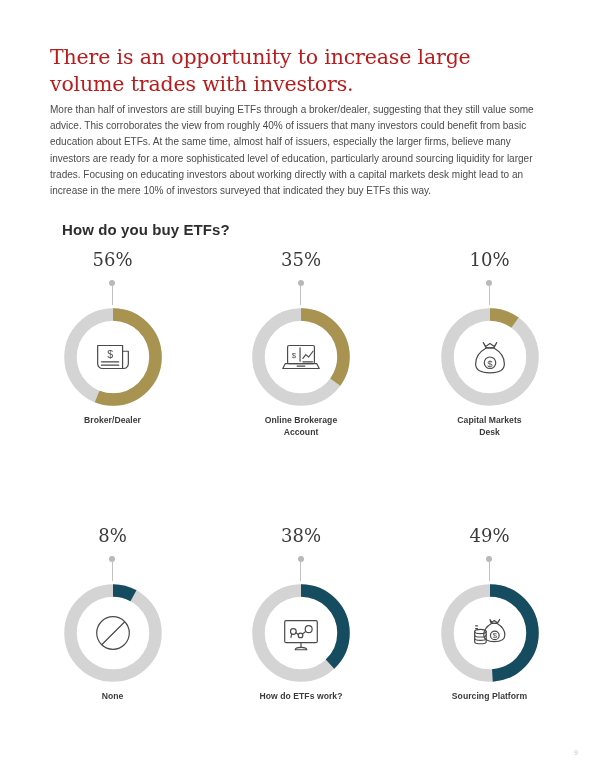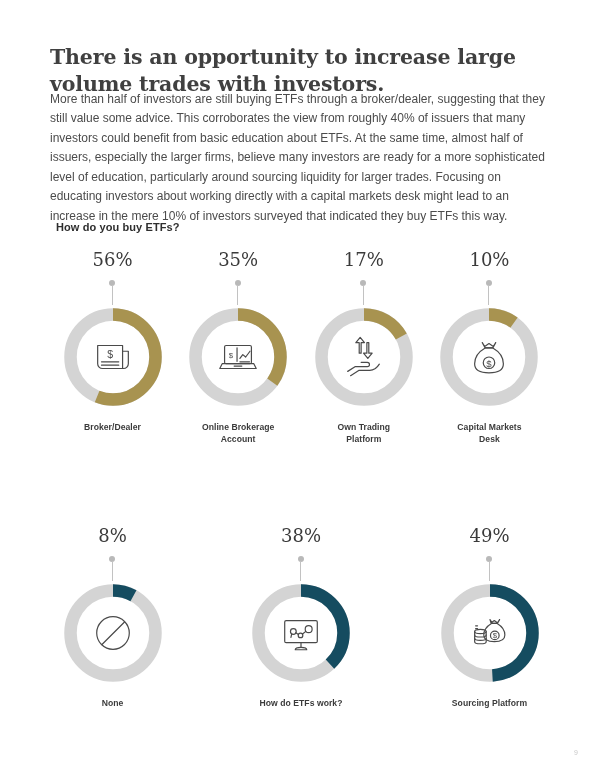--- a/index.html
+++ b/index.html
@@ -21,41 +21,41 @@
 
   
   .headline {
     position: absolute;
     left: 50px;
     top: 44px;
     width: 500px;
     font-family: "DejaVu Serif", "Liberation Serif", serif;
     font-size: 20.5px;
     line-height: 1.32;
-    font-weight: 700;
-    color: #404040;
+    font-weight: 400;
+    color: #b91c1c;
     letter-spacing: -0.15px;
   }
 
   .bodytext {
     position: absolute;
     left: 50px;
-    top: 90px;
+    top: 102px;
     width: 502px;
-    font-size: 12px;
+    font-size: 10px;
     line-height: 1.62;
     color: #4b4b4b;
     text-align: left;
   }
 
   
   .section-title {
     position: absolute;
-    left: 56px;
-    font-size: 11px;
+    left: 62px;
+    font-size: 15px;
     font-weight: bold;
     color: #2e2e2e;
     letter-spacing: 0.1px;
   }
   #section-title-1 { top: 221px; }
   #section-title-2 { top: 497px; }
 
   
   .chart-row {
     position: absolute;
@@ -123,21 +123,21 @@
     width: 46px;
     height: 46px;
     stroke: #4a4a4a;
     stroke-width: 1.25;
     fill: none;
     stroke-linecap: round;
     stroke-linejoin: round;
   }
 
   .donut-label {
-    margin-top: 11px;
+    margin-top: 4px;
     font-size: 8.6px;
     font-weight: bold;
     color: #3b3b3b;
     text-align: center;
     line-height: 1.45;
     letter-spacing: 0.05px;
     white-space: pre-line;
   }
 
   .page-number {
@@ -199,43 +199,20 @@
               <path d="M20 33.5h8"></path>
               <path d="M23 14.5v14"></path>
               <text x="16.5" y="25" font-family="Liberation Sans, sans-serif" font-size="8" fill="#4a4a4a" stroke="none" text-anchor="middle">$</text>
               <path d="M26 25.5l3-4 3 2.5 4.5-6"></path>
               <path d="M26 29h10"></path>
             </svg>
           </span>
         </div>
         <div class="donut-label">Online Brokerage
 Account</div>
-      </div>
-      <div class="donut-cell">
-        <div class="pct">17%</div>
-        <div class="pin">
-          <span class="pin-dot"></span>
-          <span class="pin-stem"></span>
-        </div>
-        <div class="donut-wrap">
-          <svg class="donut-svg" viewBox="0 0 106 106">
-            <circle cx="53" cy="53" r="42.5" fill="none" stroke="#d4d4d4" stroke-width="12.5"></circle>
-            <circle cx="53" cy="53" r="42.5" fill="none" stroke="#a89350" stroke-width="12.5" stroke-dasharray="45.39601384437251 221.6393617107599" transform="rotate(-90 53 53)"></circle>
-          </svg>
-          <span class="donut-icon">
-            <svg viewBox="0 0 48 48">
-              <path d="M19 20V9h-3.5L20 3.5 24.5 9H21v11z"></path>
-              <path d="M29 9v11h3.5L28 25.5 23.5 20H27V9z"></path>
-              <path d="M7 39l8-5h12.5a2.2 2.2 0 0 0 0-4.4H21"></path>
-              <path d="M10 43.5l8.5-5.5h11.5c4 0 7.5-2.5 10-6.5"></path>
-            </svg>
-          </span>
-        </div>
-        <div class="donut-label">Own Trading
-Platform</div>
       </div>
       <div class="donut-cell">
         <div class="pct">10%</div>
         <div class="pin">
           <span class="pin-dot"></span>
           <span class="pin-stem"></span>
         </div>
         <div class="donut-wrap">
           <svg class="donut-svg" viewBox="0 0 106 106">
             <circle cx="53" cy="53" r="42.5" fill="none" stroke="#d4d4d4" stroke-width="12.5"></circle>

